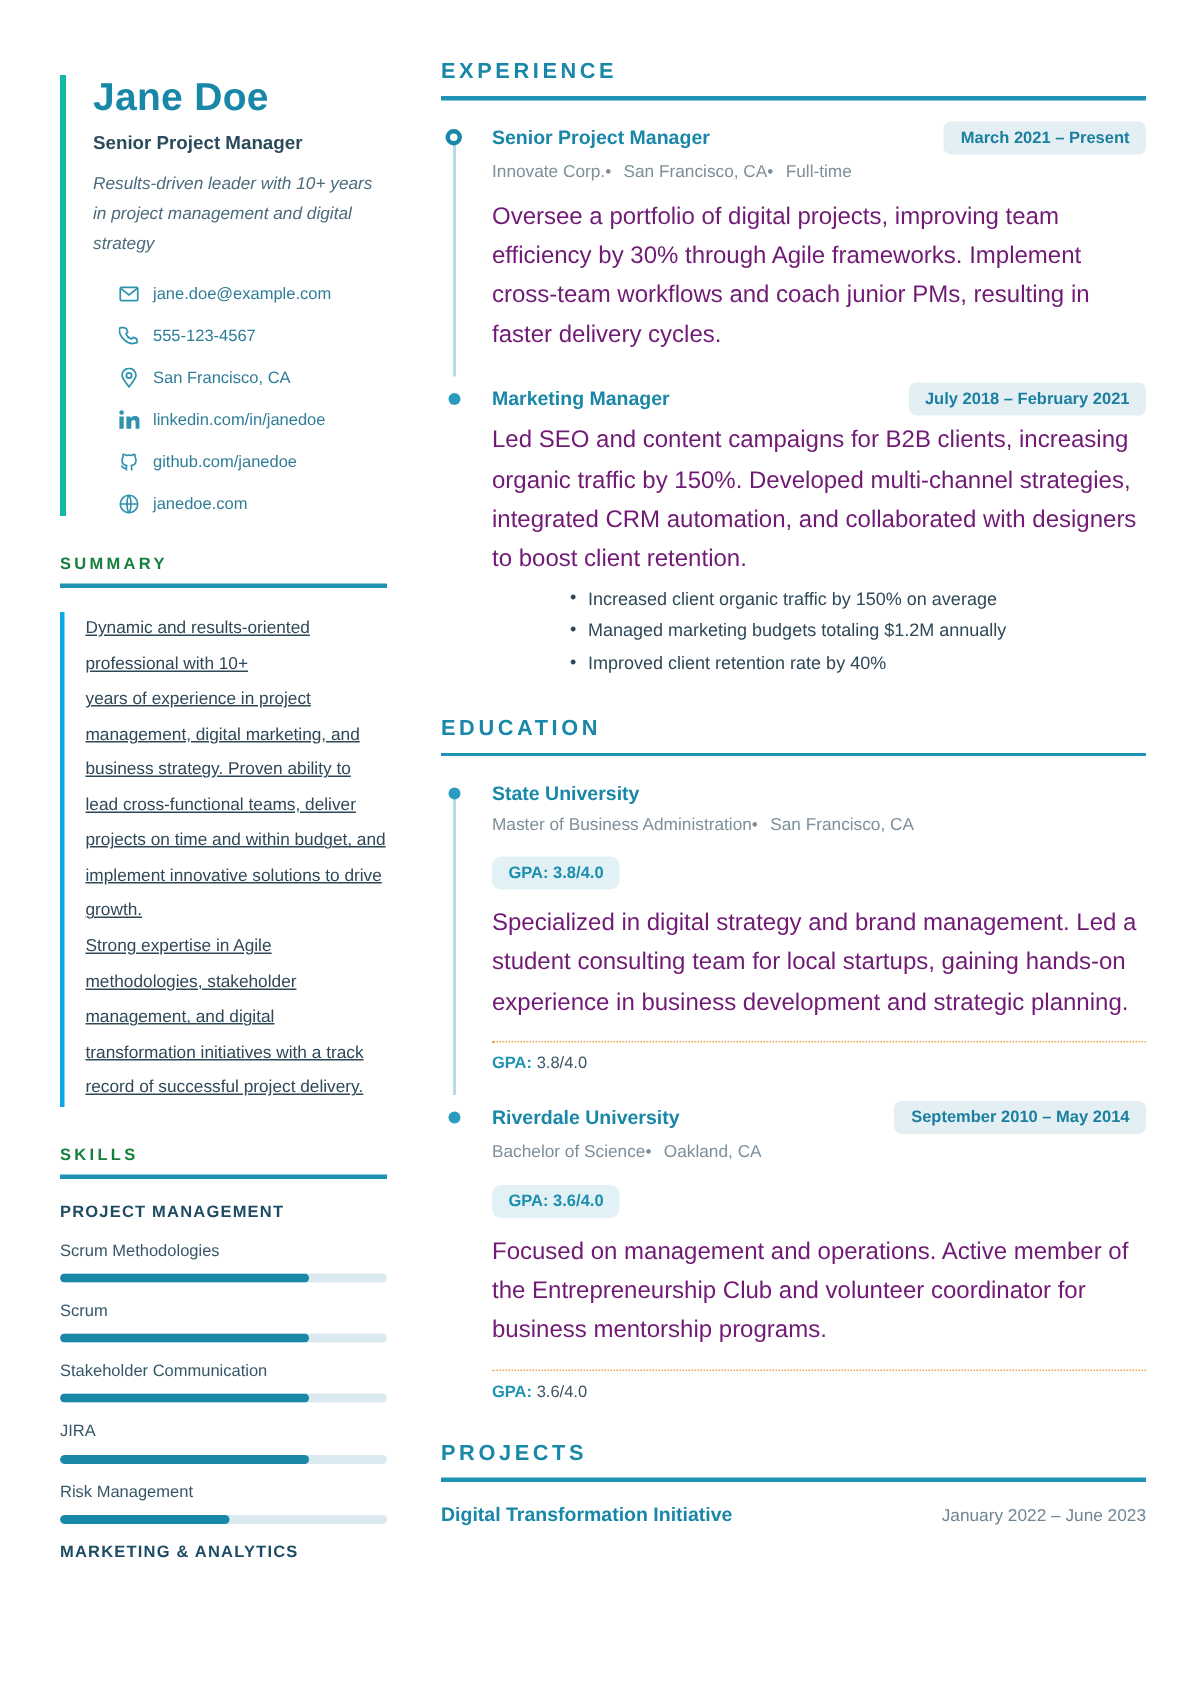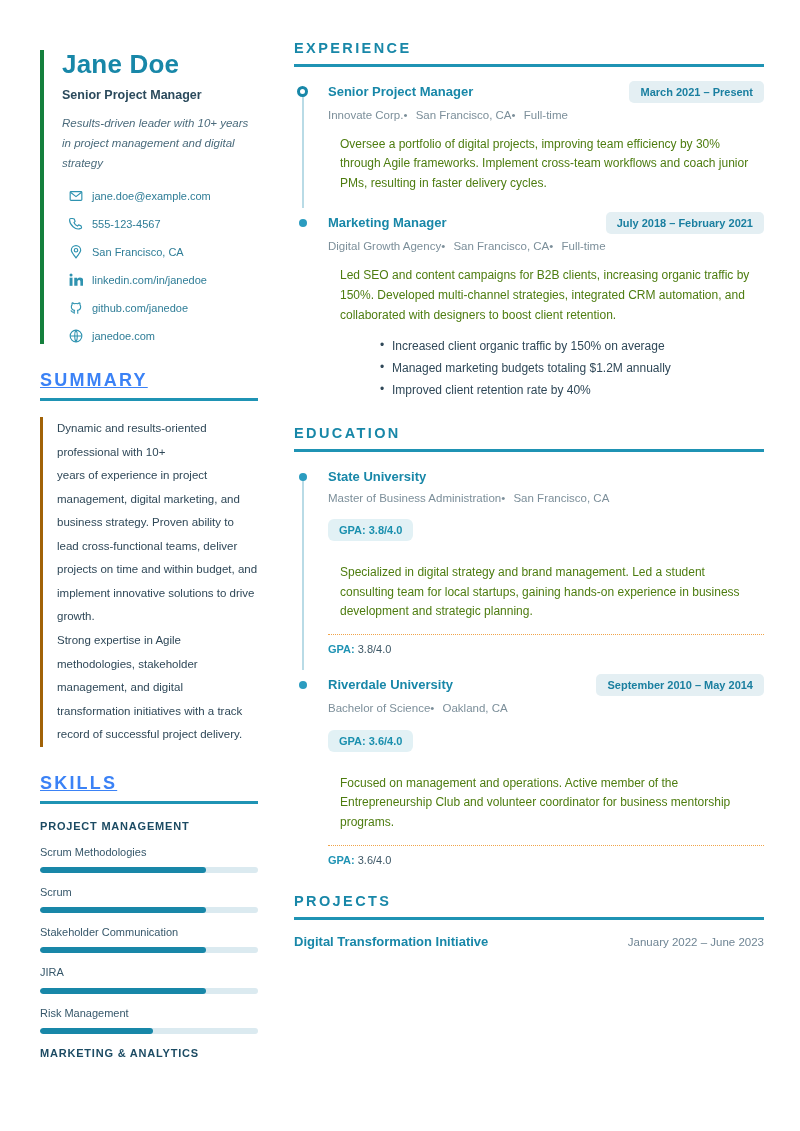--- a/index.html
+++ b/index.html
@@ -27,21 +27,21 @@
 
   
   .sidebar {
     width: 232px;
     flex: 0 0 232px;
     padding-right: 14px;
     box-sizing: border-box;
   }
 
   .header-block {
-    border-left: 4px solid #15803d;
+    border-left: 4px solid #14b8a6;
     padding-left: 18px;
     margin-top: 10px;
   }
   .name {
     font-size: 26px;
     font-weight: bold;
     color: #1887a8;
     letter-spacing: 0.2px;
     line-height: 1.1;
     margin: 0 0 9px 0;
@@ -56,21 +56,21 @@
   .tagline {
     font-size: 11.5px;
     font-style: italic;
     color: #4b6b7c;
     line-height: 1.75;
     margin: 0 0 16px 0;
   }
 
   .contact-list {
     list-style: none;
-    margin: 6px;
+    margin: 16px;
     padding: 0;
   }
   .contact-item {
     display: flex;
     align-items: center;
     gap: 9px;
     margin-bottom: 13px;
     font-size: 11px;
     color: #2f7d97;
     line-height: 1.3;
@@ -81,36 +81,36 @@
     height: 15px;
     display: flex;
     align-items: center;
     justify-content: center;
     color: #2f93b0;
   }
   .contact-item .ci svg { display: block; }
 
   .side-section { margin-top: 26px; }
   .side-heading {
-    font-size: 18px;
-    font-weight: bold;
-    color: #3b82f6;
+    font-size: 11px;
+    font-weight: bold;
+    color: #15803d;
     letter-spacing: 2.2px;
     margin: 0 0 7px 0;
-    text-decoration: underline;
   }
   .side-rule {
     height: 3px;
     background: #1f93b4;
     width: 100%;
     margin-bottom: 16px;
   }
   .summary-body {
-    border-left: 3px solid #a16207;
+    border-left: 3px solid #0ea5e9;
     padding-left: 14px;
+    text-decoration: underline;
   }
   .summary-para {
     font-size: 11.5px;
     line-height: 2.05;
     color: #2f4858;
     margin: 0;
   }
 
   .skill-group-title {
     font-size: 11px;
@@ -222,24 +222,24 @@
     white-space: nowrap;
   }
   .entry-meta {
     font-size: 11.5px;
     color: #7c8f9a;
     margin-bottom: 9px;
     line-height: 1.4;
   }
   .entry-meta .sep { margin: 0 5px 0 0; }
   .entry-desc {
-    font-size: 12px;
-    color: #4d7c0f;
+    font-size: 16px;
+    color: #701a75;
     line-height: 1.65;
-    margin: 12px;
+    margin: 0;
   }
   .entry-bullets {
     list-style: none;
     margin: 0;
     padding: 0 0 0 52px;
   }
   .entry-bullets li {
     position: relative;
     font-size: 12px;
     color: #2f4858;
@@ -439,25 +439,20 @@
         <p class="entry-desc">Oversee a portfolio of digital projects, improving team efficiency by 30% through Agile frameworks. Implement cross-team workflows and coach junior PMs, resulting in faster delivery cycles.</p>
       </div>
 
       <div class="entry">
 
         <span class="marker-dot"></span>
         <div class="entry-top">
           <div class="entry-title">Marketing Manager</div>
           <div class="date-badge">July 2018 – February 2021</div>
         </div>
-        <div class="entry-meta">
-          <span>Digital Growth Agency</span><span class="sep">•</span>
-          <span>San Francisco, CA</span><span class="sep">•</span>
-          <span>Full-time</span>
-        </div>
         <p class="entry-desc">Led SEO and content campaigns for B2B clients, increasing organic traffic by 150%. Developed multi-channel strategies, integrated CRM automation, and collaborated with designers to boost client retention.</p>
         <ul class="entry-bullets">
           <li>Increased client organic traffic by 150% on average</li>
           <li>Managed marketing budgets totaling $1.2M annually</li>
           <li>Improved client retention rate by 40%</li>
         </ul>
       </div>
     </section>
 
     <section class="main-section">

